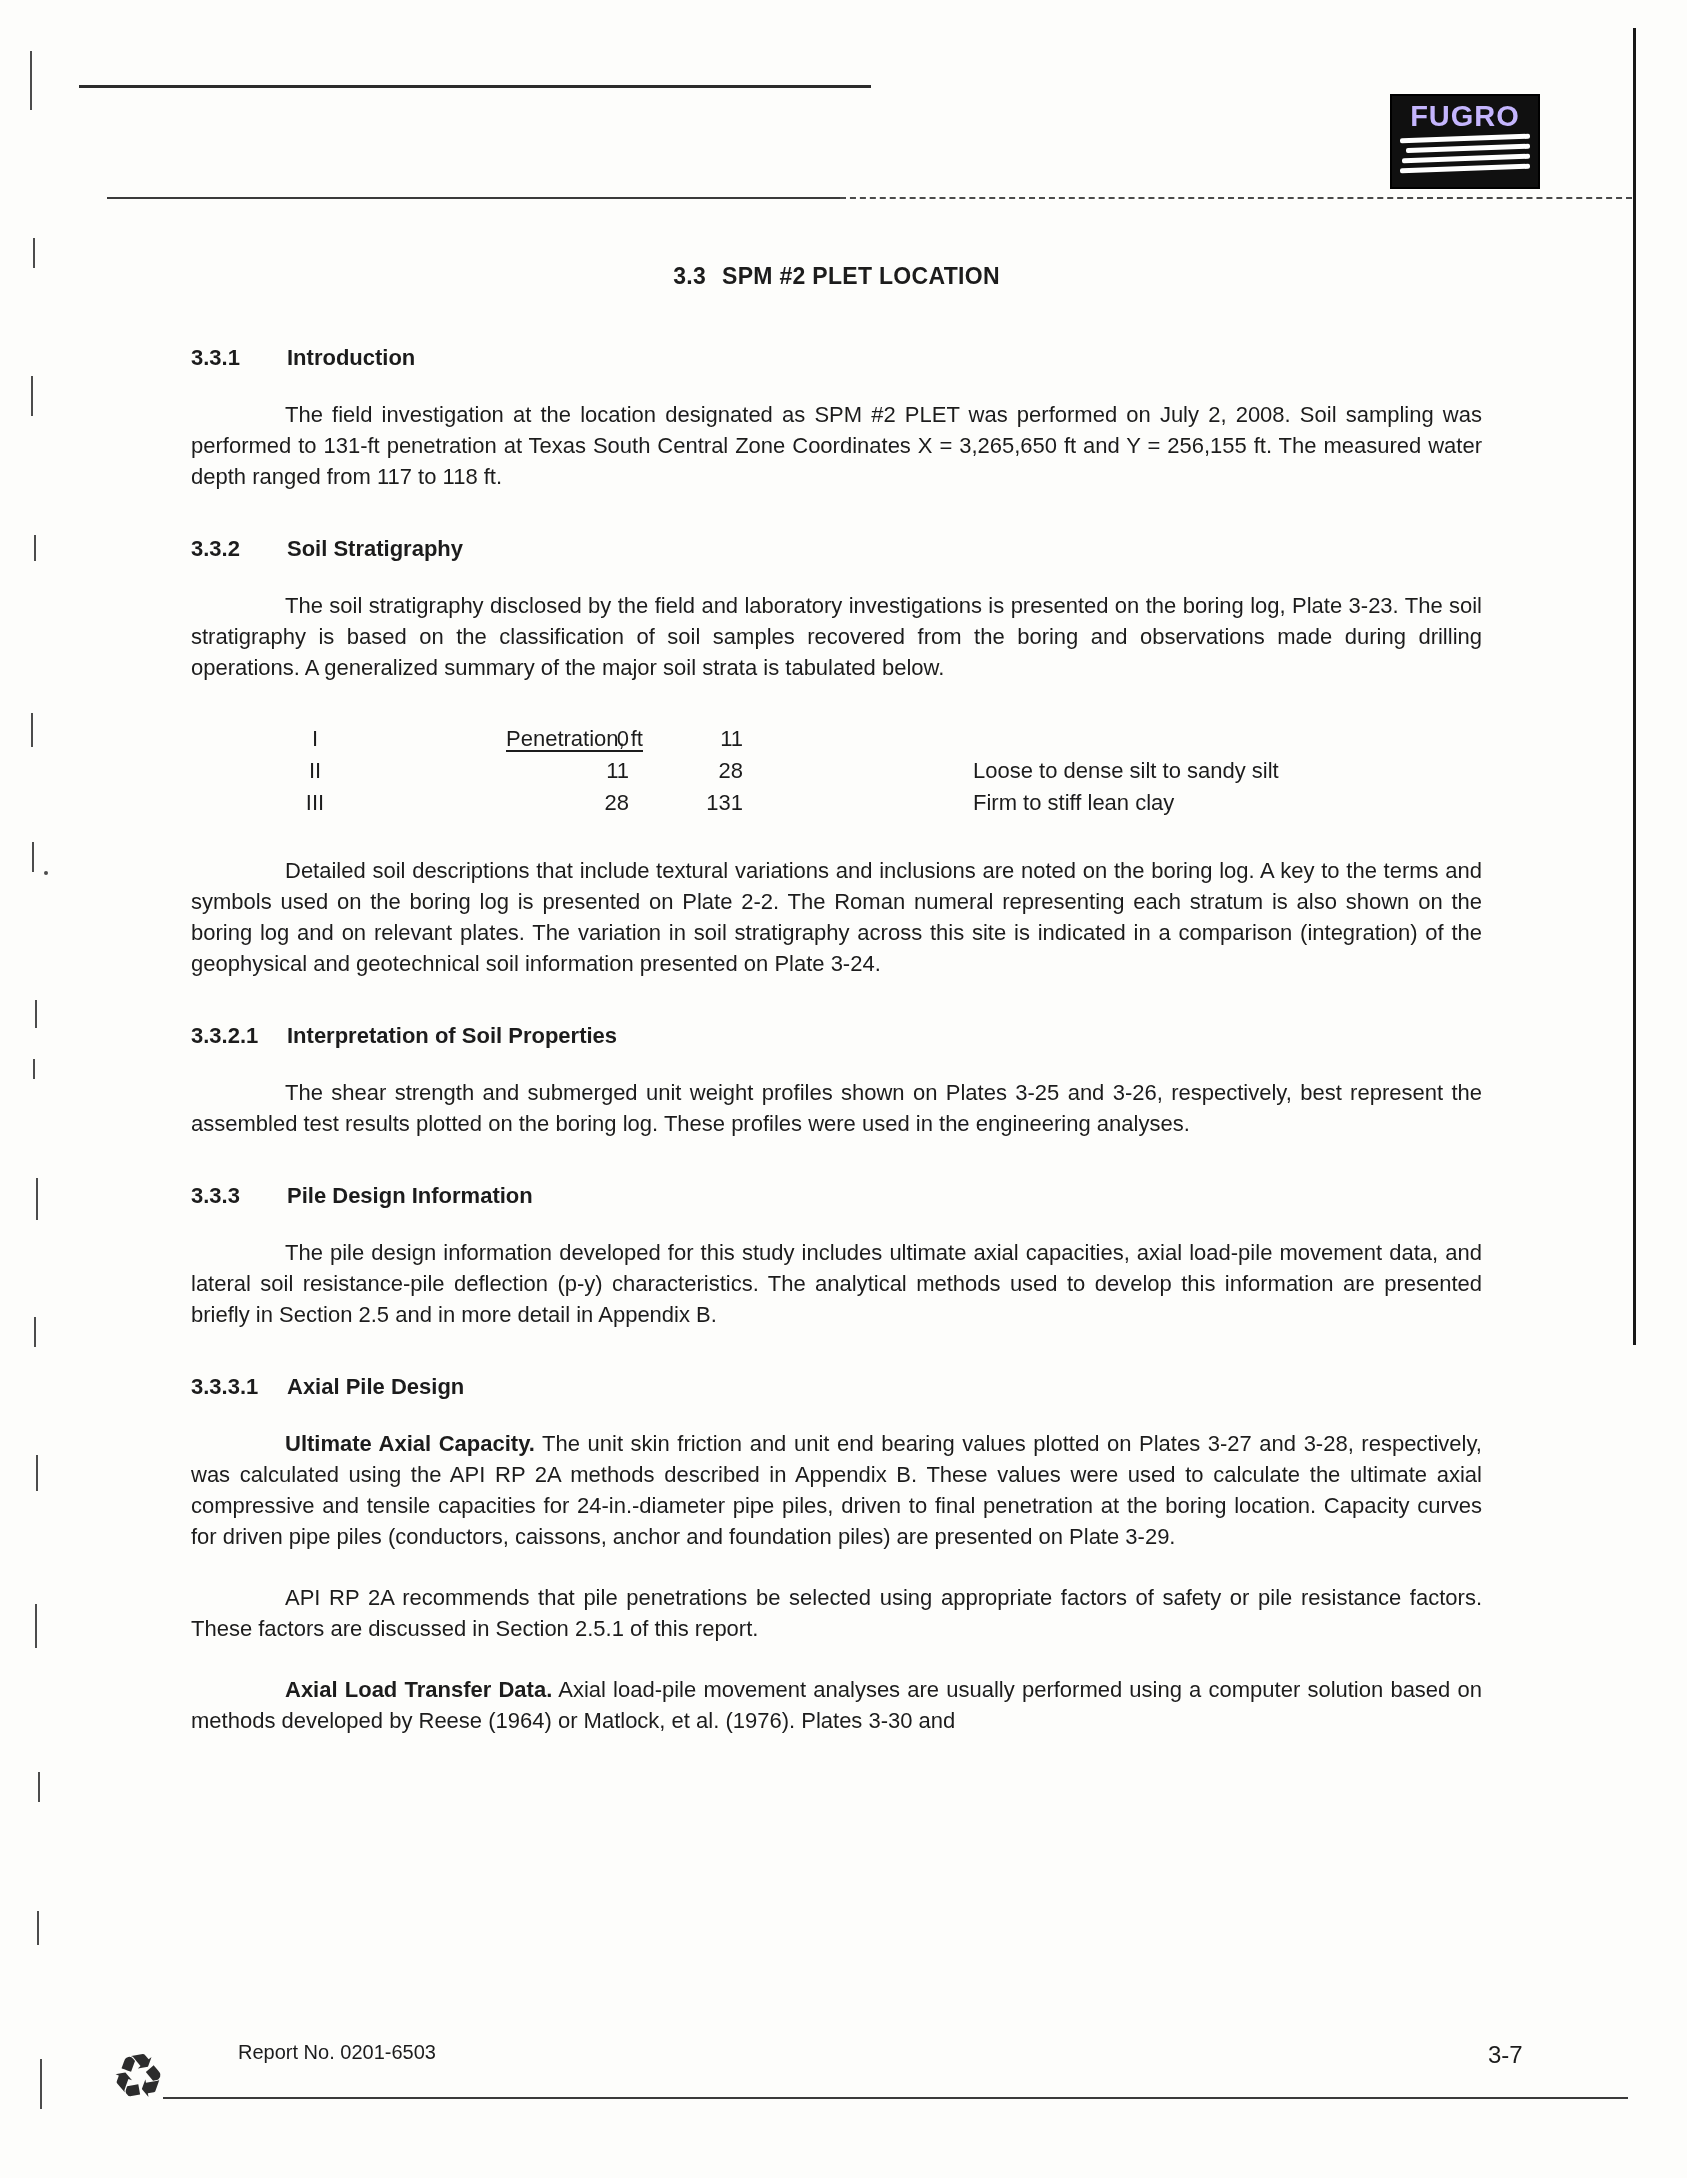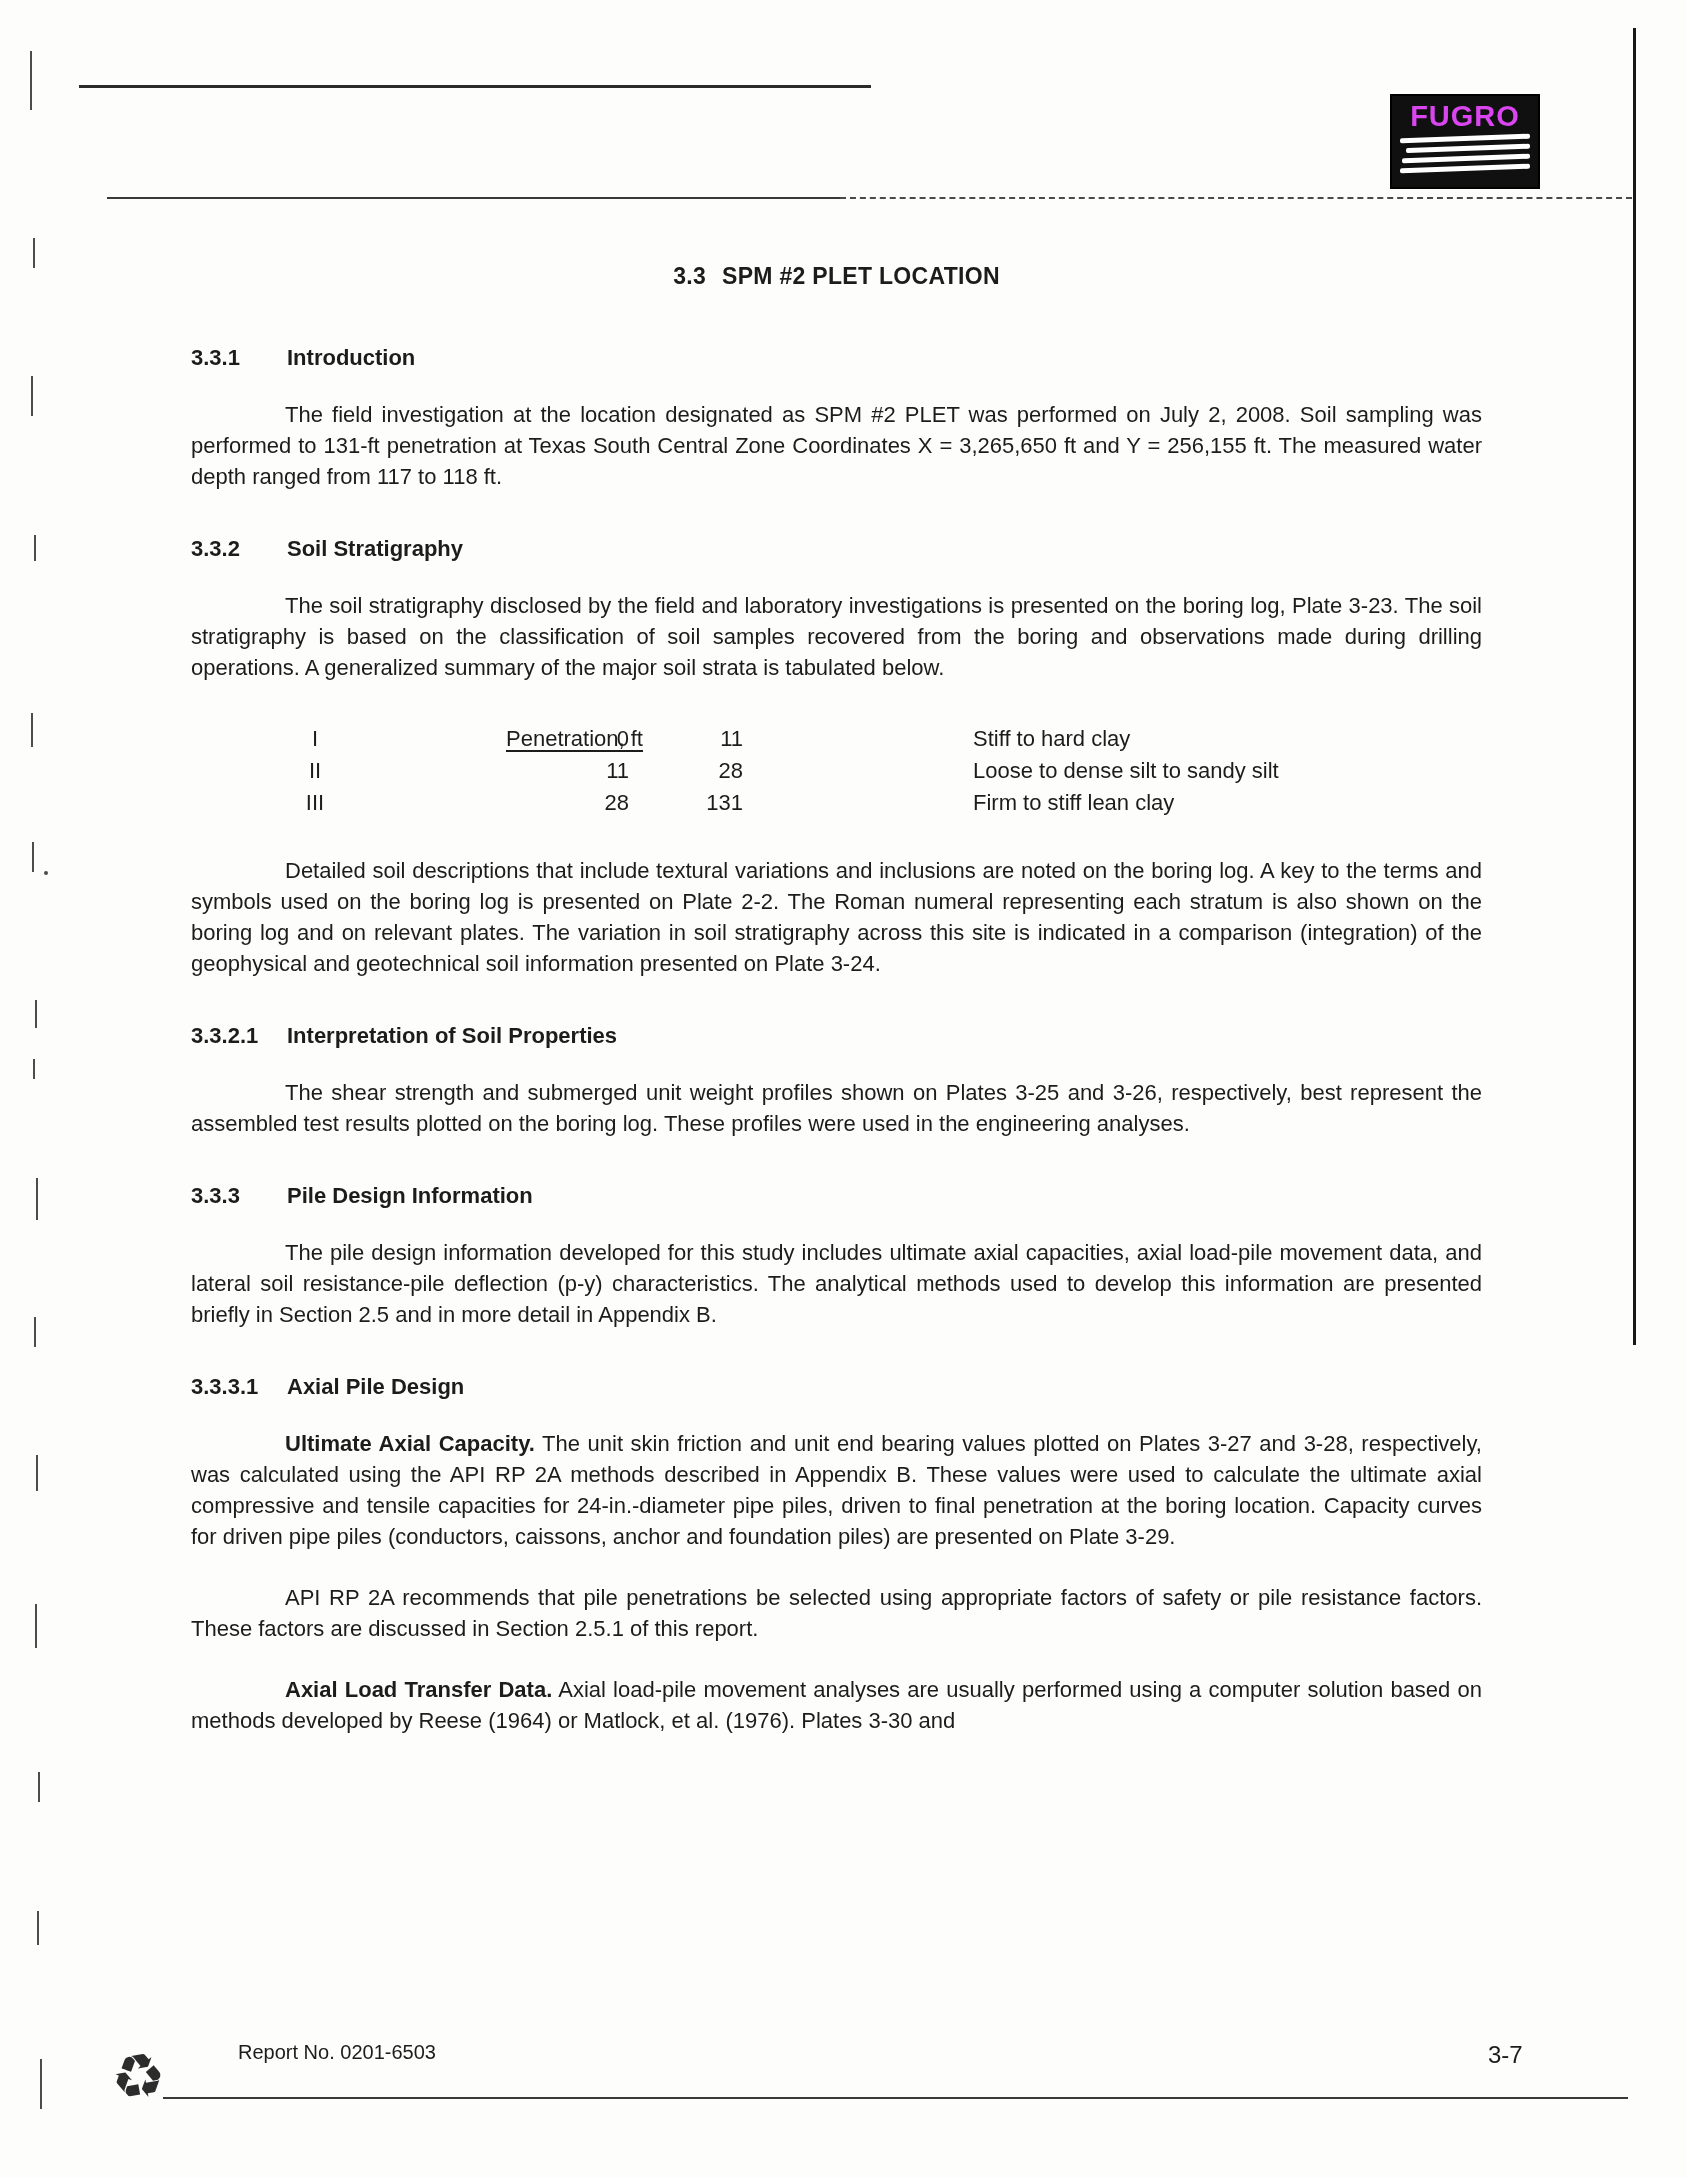--- a/index.html
+++ b/index.html
@@ -20,21 +20,21 @@
   .right-rule { position:absolute; left:1633px; top:28px; width:3px; height:1317px; background:#181818; }
   .bottom-rule { position:absolute; left:163px; top:2097px; width:1465px; height:0; border-top:2px solid #3a3a3a; }
 
   
   .logo-box {
     position:absolute; left:1390px; top:94px; width:150px; height:95px;
     background:#101010; box-sizing:border-box; padding:6px 8px 8px 8px;
     border:2px solid #000;
   }
   .logo-text {
-    color:#d946ef; font-weight:bold; font-size:29px; line-height:1;
+    color:#c4b5fd; font-weight:bold; font-size:29px; line-height:1;
     letter-spacing:1px; text-align:center; font-family:"Liberation Sans", sans-serif;
   }
   .logo-stripes { margin-top:5px; transform:skewY(-2deg); }
   .logo-stripes .stripe { height:5px; background:#ffffff; margin-top:5px; border-radius:2px; }
   .logo-stripes .stripe.s2 { margin-left:6px; }
   .logo-stripes .stripe.s3 { margin-left:2px; }
 
   
   .artifact { position:absolute; background:#4c4c4c; width:2px; }
   .artifact.dot { width:4px; height:4px; border-radius:50%; }
@@ -133,21 +133,20 @@
     </div>
     <p class="para">The soil stratigraphy disclosed by the field and laboratory investigations is presented on the boring log, Plate 3-23. The soil stratigraphy is based on the classification of soil samples recovered from the boring and observations made during drilling operations. A generalized summary of the major soil strata is tabulated below.</p>
 
     <div class="strata-table">
       <div class="pen-header">Penetration, ft</div>
       <div class="t-rows">
         <div class="t-row">
           <span class="c-stratum">I</span>
           <span class="c-from">0</span>
           <span class="c-to">11</span>
-          <span class="c-desc">Stiff to hard clay</span>
         </div>
         <div class="t-row">
           <span class="c-stratum">II</span>
           <span class="c-from">11</span>
           <span class="c-to">28</span>
           <span class="c-desc">Loose to dense silt to sandy silt</span>
         </div>
         <div class="t-row">
           <span class="c-stratum">III</span>
           <span class="c-from">28</span>

